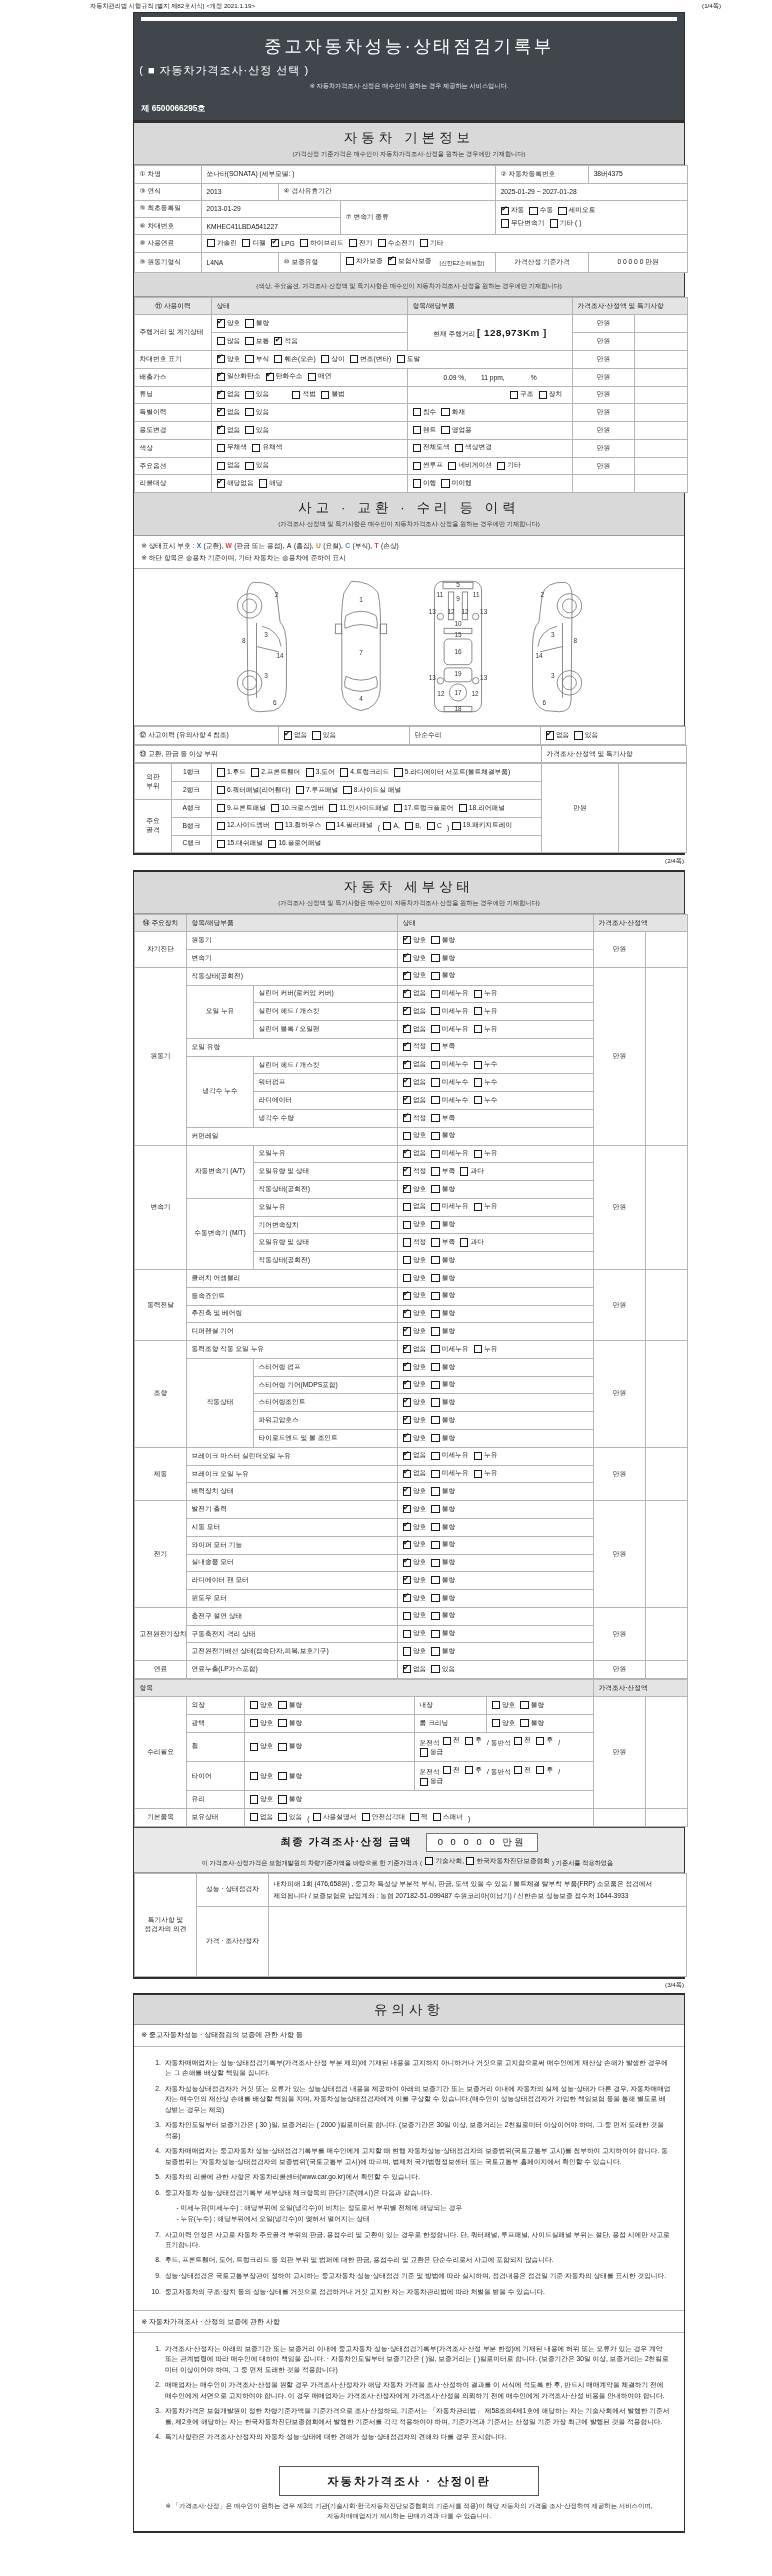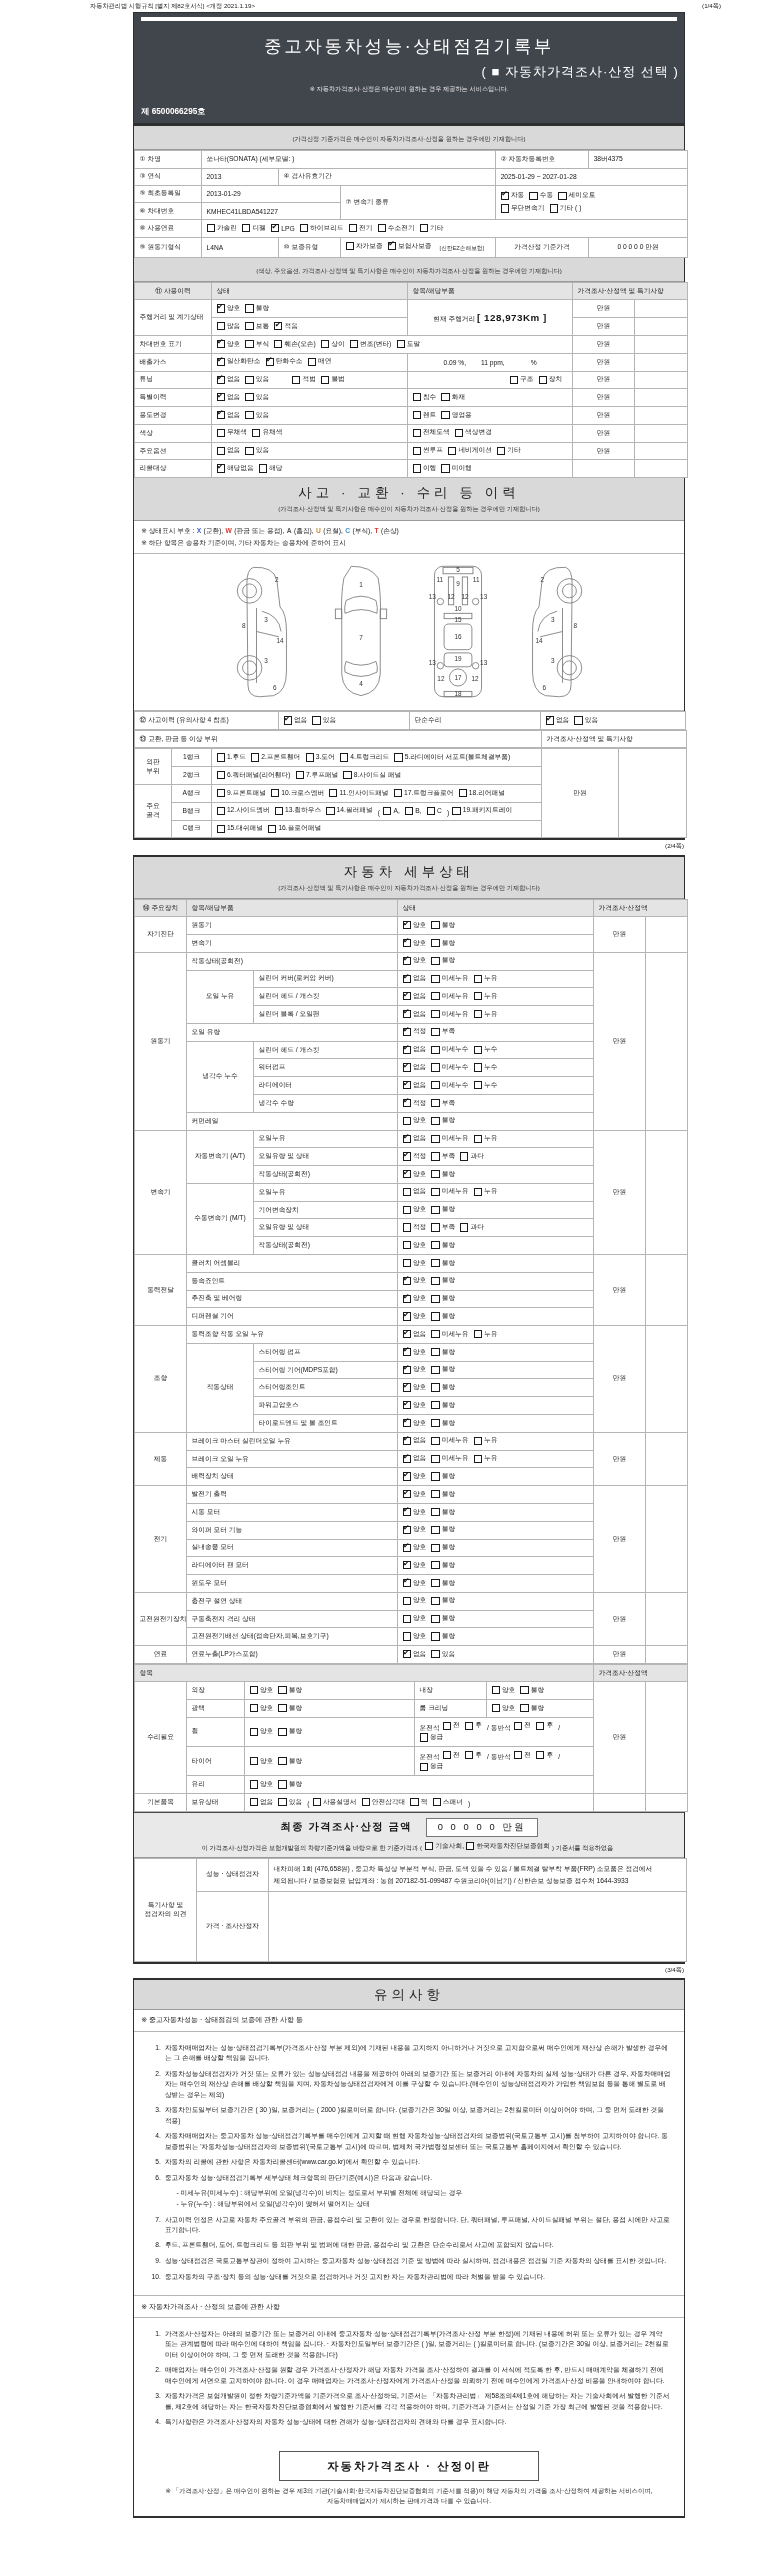--- a/index.html
+++ b/index.html
@@ -5,21 +5,21 @@
   html,body{margin:0;padding:0;background:#ffffff;}
   body{width:773px;font-family:"Liberation Sans","DejaVu Sans",sans-serif;color:#151515;font-size:6.7px;}
   .sheet{position:relative;width:773px;min-height:2576px;background:#fff;}
   .meta-row{display:flex;justify-content:space-between;margin:0 52px 1px 90px;padding-top:2.1px;font-size:6.2px;color:#222;}
   .content{margin-left:133px;width:552px;}
   .pagelabel{text-align:right;font-size:6.2px;color:#222;margin:2.1px 1px 3.1px 0;}
   
   .title-box{background:#41454c;color:#fff;padding:3.1px 5.2px 5.2px;border:1px solid #2c2f34;}
   .title-strip{height:3.6px;background:#ffffff;margin:1px 2.1px 13.4px;}
   .title-main{text-align:center;font-size:17.5px;font-weight:normal;letter-spacing:2.6px;}
-  .title-opt{text-align:right;font-size:13px;margin-top:5.2px;letter-spacing:1px;}
+  .title-opt{text-align:left;font-size:11px;margin-top:5.2px;letter-spacing:1px;}
   .title-note{text-align:center;font-size:6.2px;margin-top:4.1px;color:#e8e8e8;}
   .doc-no{font-size:8.2px;font-weight:bold;margin:11.3px 0 1px 2.1px;}
   
   .page-box{border:1px solid #2f2f2f;border-top-width:2.1px;border-bottom-width:2.1px;background:#fff;}
   .sec-head{background:#d9d9d9;border-bottom:0.5px solid #9a9a9a;text-align:center;padding:6.2px 0 5.2px;}
   .sec-title{font-size:13.4px;letter-spacing:4.1px;color:#1c1c1c;}
   .sec-note{font-size:6.2px;color:#333;margin-top:3.1px;letter-spacing:0px;}
   table{border-collapse:collapse;width:100%;table-layout:fixed;}
   td{border:0.5px solid #b5b5b5;padding:3.6px 4.6px;vertical-align:middle;background:#fff;word-break:keep-all;}
   td.hd{background:#e4e4e4;}
@@ -75,20 +75,21 @@
       <div class="title-strip"></div>
       <div class="title-main">중고자동차성능·상태점검기록부</div>
       <div class="title-opt">( ■ 자동차가격조사·산정 선택 )</div>
       <div class="title-note">※ 자동차가격조사·산정은 매수인이 원하는 경우 제공하는 서비스입니다.</div>
       <div class="doc-no">제 6500066295호</div>
     </div>
 
     <div class="page-box">
 
       <div class="sec-head">
+        <div class="sec-title">자동차 기본정보</div>
         <div class="sec-note">(가격산정 기준가격은 매수인이 자동차가격조사·산정을 원하는 경우에만 기재합니다)</div>
       </div>
 
       <table class="tbl">
         <colgroup>
             <col style="width:67px">
             <col style="width:77px">
             <col style="width:62px">
             <col style="width:155px">
             <col style="width:93px">

